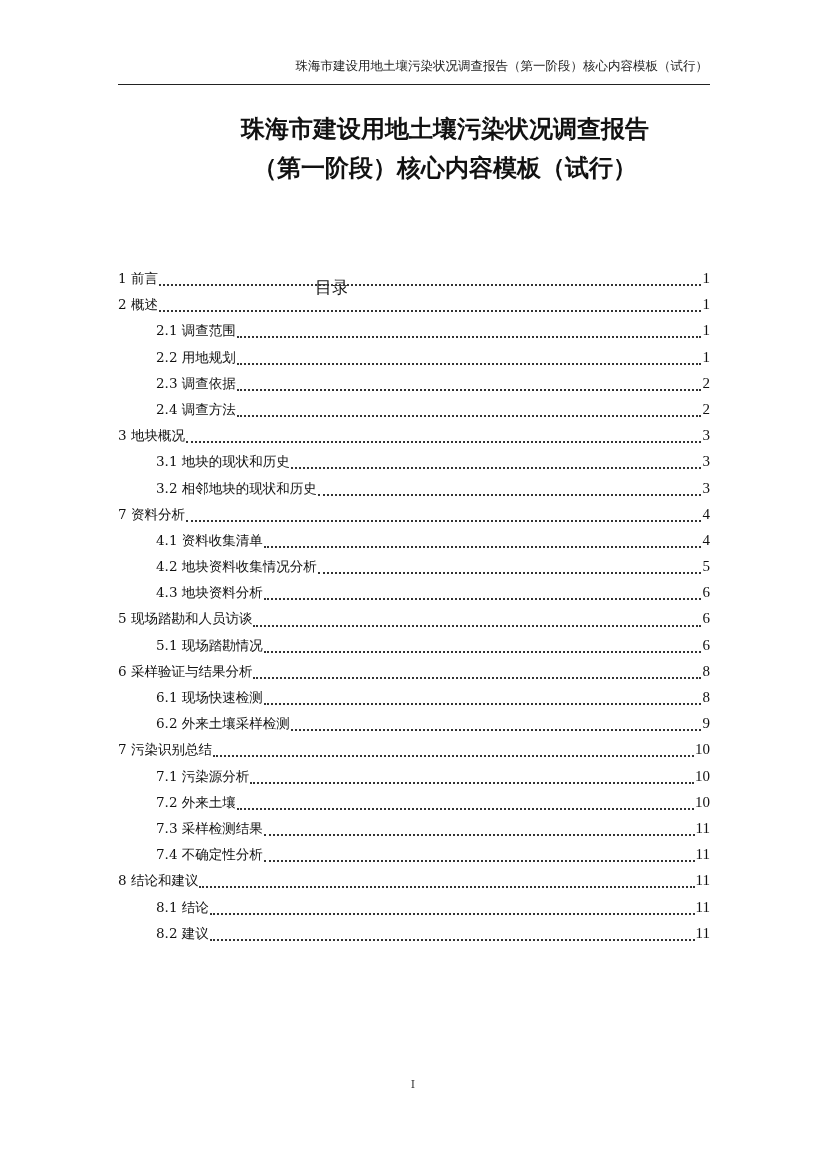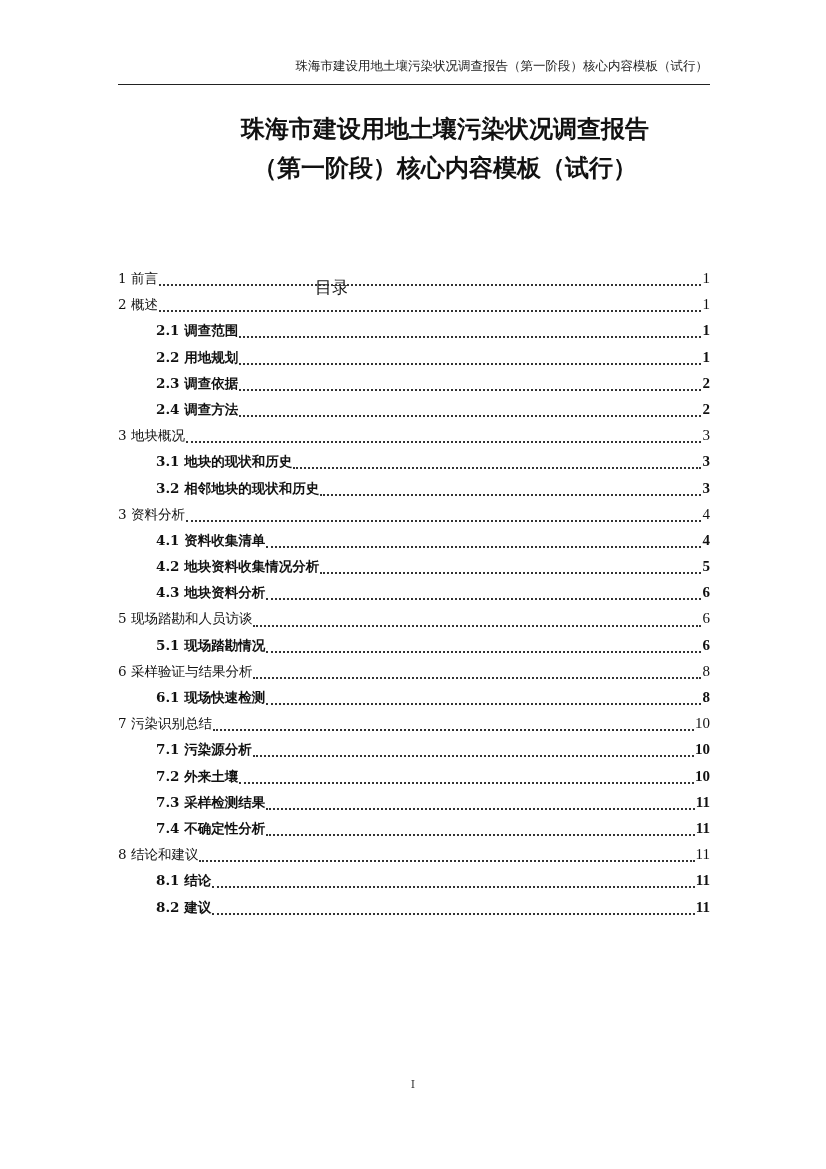--- a/index.html
+++ b/index.html
@@ -7,21 +7,21 @@
          font-family: "DejaVu Serif", "Liberation Serif", serif; color: #111; }
   .header-text { position: absolute; top: 58px; right: 118px; font-size: 12.5px; color: #222; white-space: nowrap; margin-left: 9px; }
   .header-rule { position: absolute; top: 84px; left: 118px; width: 592px; height: 1px; background: #222; }
   .title { position: absolute; left: 0; width: 826px; text-align: center; font-family: "DejaVu Sans", sans-serif;
            font-weight: bold; font-size: 24px; color: #111; padding-left: 32px; }
   .title.l1 { top: 113px; }
   .title.l2 { top: 152px; }
   .toc-heading { position: absolute; top: 236px; left: 0; width: 664px; text-align: center; font-size: 17px; margin-top: 40px; }
   .toc { position: absolute; top: 270px; left: 118px; width: 592px; }
   .toc-row { height: 26.2px; display: flex; align-items: flex-start; font-size: 13.5px; }
-  .toc-row.l2 { padding-left: 38px; font-weight: bold; }
+  .toc-row.l2 { padding-left: 38px; }
   .toc-label { white-space: nowrap; }
   .toc-dots { flex: 1; overflow: hidden; white-space: nowrap; margin: 0 1px; position: relative; top: 2px;
               border-bottom: 2px dotted #333; height: 0; align-self: center; }
   .toc-page { white-space: nowrap; font-family: "Liberation Serif", serif; font-size: 15px; min-width: 8px; text-align: right; }
   .footer-page { position: absolute; top: 1078px; left: 0; width: 826px; text-align: center; font-size: 11px; color: #333; }
 </style>
 </head>
 <body>
 
 <div class="header-text">珠海市建设用地土壤污染状况调查报告（第一阶段）核心内容模板（试行）</div>
@@ -72,21 +72,21 @@
       <span class="toc-label">3.1 地块的现状和历史</span>
       <span class="toc-dots"></span>
       <span class="toc-page">3</span>
     </div>
     <div class="toc-row l2">
       <span class="toc-label">3.2 相邻地块的现状和历史</span>
       <span class="toc-dots"></span>
       <span class="toc-page">3</span>
     </div>
     <div class="toc-row">
-      <span class="toc-label">3 资料分析</span>
+      <span class="toc-label">7 资料分析</span>
       <span class="toc-dots"></span>
       <span class="toc-page">4</span>
     </div>
     <div class="toc-row l2">
       <span class="toc-label">4.1 资料收集清单</span>
       <span class="toc-dots"></span>
       <span class="toc-page">4</span>
     </div>
     <div class="toc-row l2">
       <span class="toc-label">4.2 地块资料收集情况分析</span>
@@ -110,20 +110,25 @@
     </div>
     <div class="toc-row">
       <span class="toc-label">6 采样验证与结果分析</span>
       <span class="toc-dots"></span>
       <span class="toc-page">8</span>
     </div>
     <div class="toc-row l2">
       <span class="toc-label">6.1 现场快速检测</span>
       <span class="toc-dots"></span>
       <span class="toc-page">8</span>
+    </div>
+    <div class="toc-row l2">
+      <span class="toc-label">6.2 外来土壤采样检测</span>
+      <span class="toc-dots"></span>
+      <span class="toc-page">9</span>
     </div>
     <div class="toc-row">
       <span class="toc-label">7 污染识别总结</span>
       <span class="toc-dots"></span>
       <span class="toc-page">10</span>
     </div>
     <div class="toc-row l2">
       <span class="toc-label">7.1 污染源分析</span>
       <span class="toc-dots"></span>
       <span class="toc-page">10</span>

